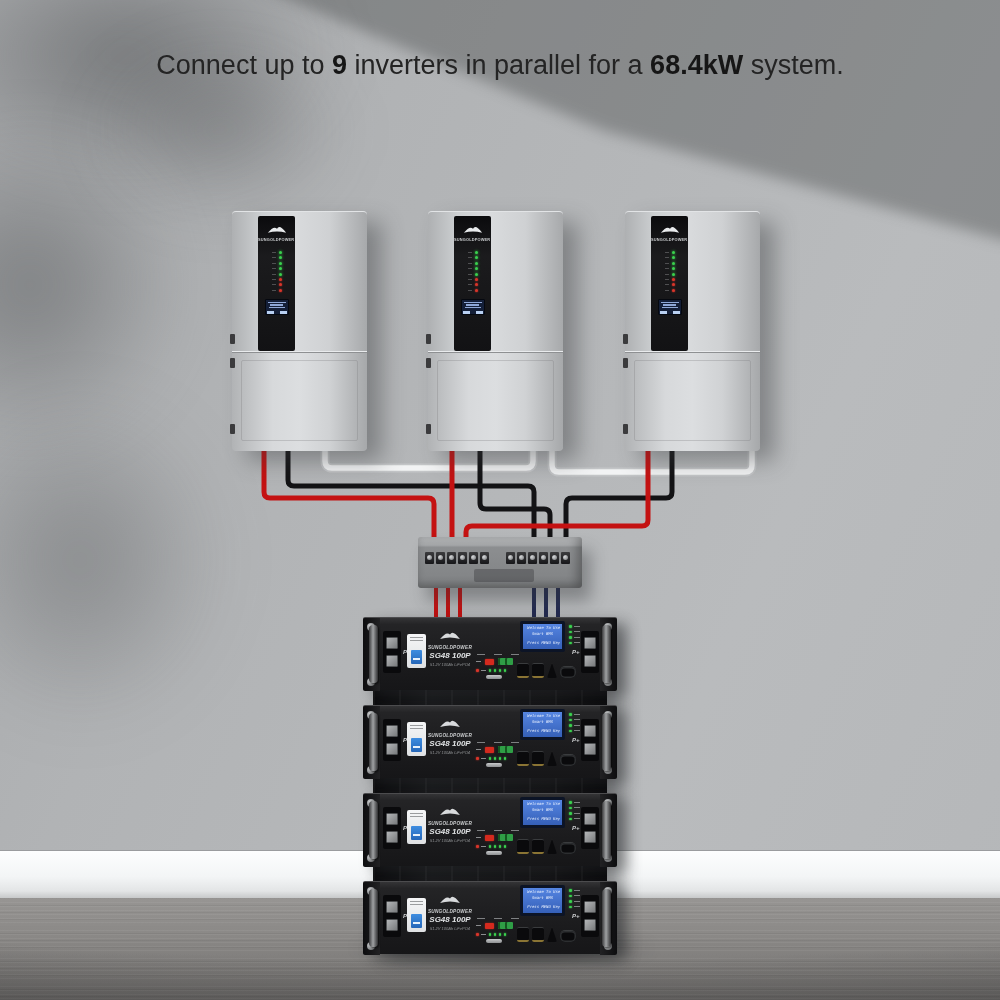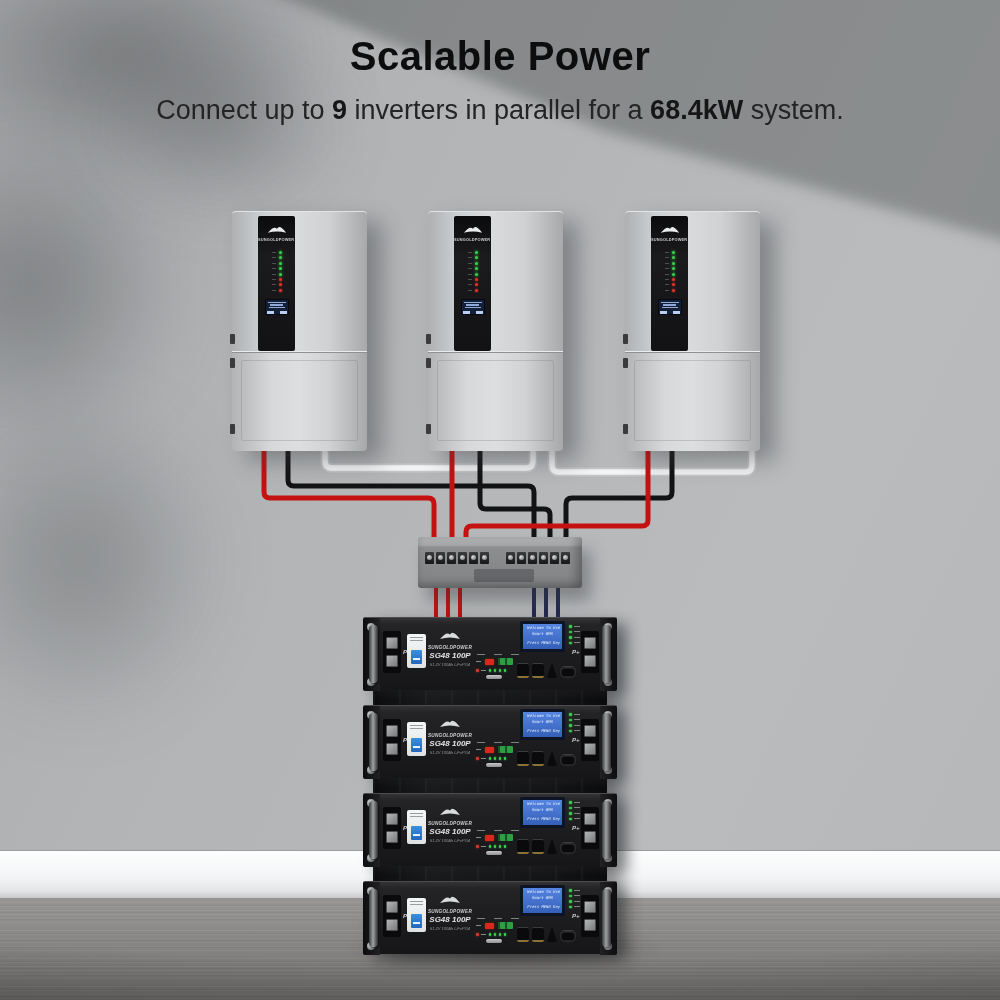--- a/index.html
+++ b/index.html
@@ -174,21 +174,20 @@
   <div class="smoke s1"></div>
   <div class="smoke s2"></div>
   <div class="smoke s3"></div>
   <div class="smoke s4"></div>
 
   <div class="baseboard"></div>
   <div class="floor"></div>
   <div class="floor-vignette"></div>
 
   <div class="headline">
-    <h1>Scalable Power</h1>
     <p><span>Connect up to </span><span class="b">9</span><span> inverters in parallel for a </span><span class="b">68.4kW</span><span> system.</span></p>
   </div>
 
   <svg class="wires" width="1000" height="1000" viewBox="0 0 1000 1000">
 
     <path class="cable-outline" d="M325,440 V461 Q325,468 332,468 H526 Q533,468 533,461 V440"></path>
     <path class="cable-core" d="M325,440 V461 Q325,468 332,468 H526 Q533,468 533,461 V440" stroke="#f2f3f4"></path>
     <path class="cable-outline" d="M552,440 V465 Q552,472 559,472 H745 Q752,472 752,465 V440"></path>
     <path class="cable-core" d="M552,440 V465 Q552,472 559,472 H745 Q752,472 752,465 V440" stroke="#f2f3f4"></path>
 

